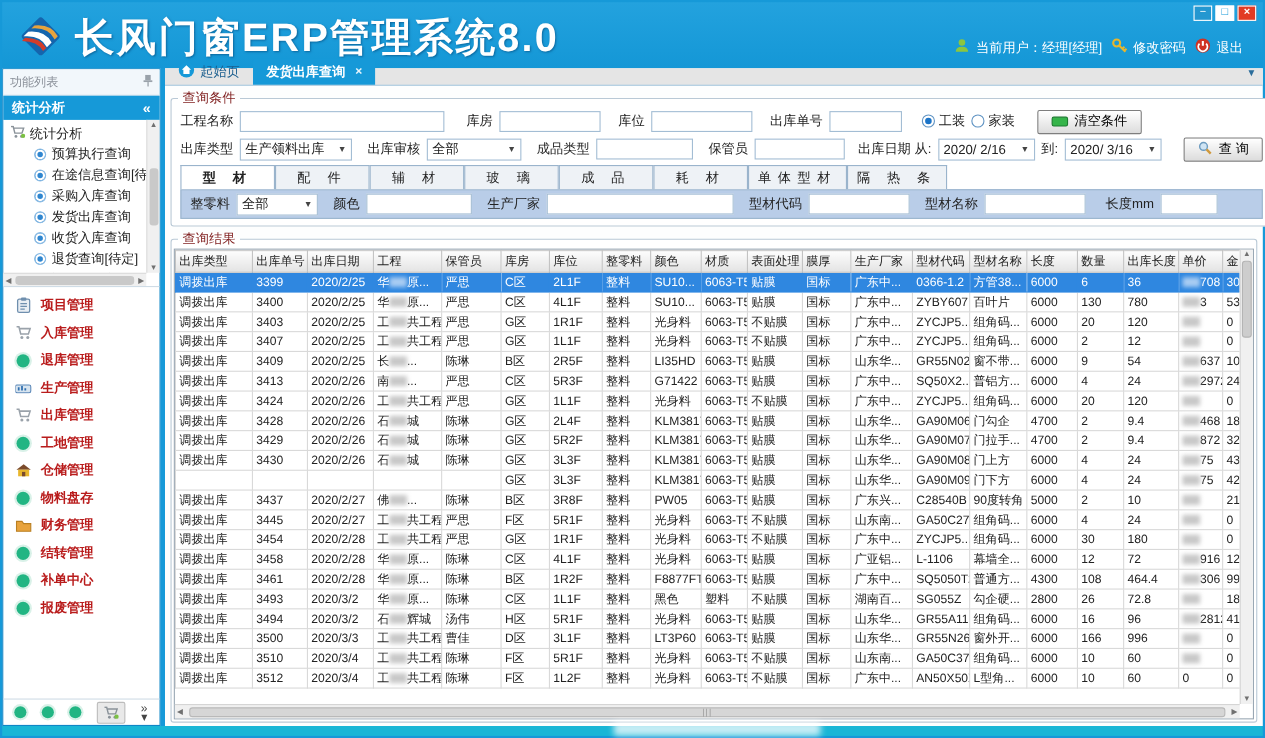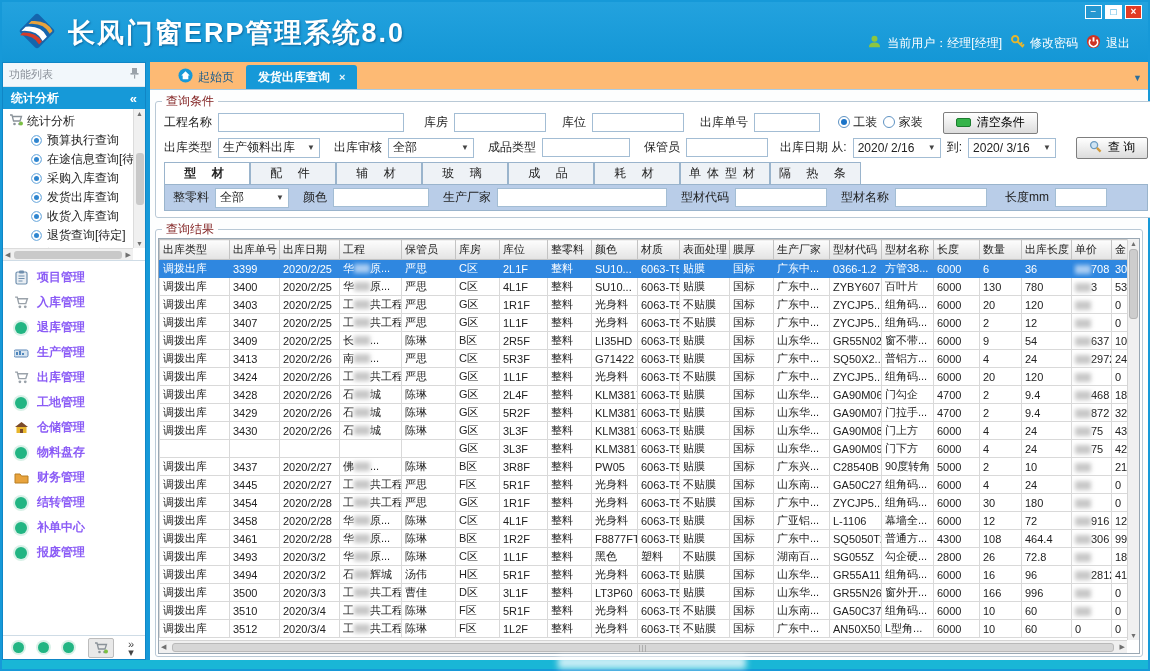--- a/index.html
+++ b/index.html
@@ -4,21 +4,21 @@
 <style>
   * { box-sizing: border-box; margin: 0; padding: 0; }
   html,body { width:1150px; height:671px; overflow:hidden;
     font-family:"Liberation Sans","DejaVu Sans",sans-serif; font-size:12px; color:#222; }
   .window { width:1150px; height:671px; background:#1699d8; display:flex; flex-direction:column;
     border:2px solid #1699d8; }
 
   
   .titlebar { height:60px; background:linear-gradient(#23a2de,#1497d6); position:relative; flex:0 0 60px; }
   .logo-wrap { position:absolute; left:14px; top:8px; display:flex; align-items:center; gap:10px; }
-  .app-title { color:#fff; font-size:27px; font-weight:bold; letter-spacing:2px;
+  .app-title { color:#fff; font-size:36px; font-weight:bold; letter-spacing:2px;
     text-shadow:1px 1px 2px rgba(0,60,110,.55); }
   .win-controls { position:absolute; right:6px; top:3px; display:flex; gap:3px; }
   .wbtn { width:17px; height:14px; font-size:10px; line-height:12px; text-align:center;
     border:1px solid #fff; color:#fff; background:#2497d0; cursor:pointer; }
   .wbtn.max { background:#fff; color:#1699d8; }
   .wbtn.close { background:#e23b24; border-color:#fff; font-weight:bold; }
   .user-bar { position:absolute; right:18px; top:32px; display:flex; align-items:center; gap:8px;
     color:#fff; font-size:12px; }
   .user-bar .seg { display:flex; align-items:center; gap:5px; cursor:pointer; }
   .icon-svg { display:inline-block; vertical-align:middle; }
@@ -46,36 +46,36 @@
   .vscroll { position:absolute; right:0; top:0; bottom:12px; width:12px; background:#f0f0f0;
     border-left:1px solid #dcdcdc; display:flex; flex-direction:column; align-items:center;
     justify-content:space-between; font-size:7px; color:#707070; padding:1px 0; }
   .vscroll .thumb { flex:0 0 52px; width:8px; background:#c9c9c9; border-radius:3px; }
   .hscroll { position:absolute; left:0; right:12px; bottom:0; height:12px; background:#f0f0f0;
     border-top:1px solid #dcdcdc; display:flex; align-items:center; justify-content:space-between;
     font-size:7px; color:#707070; padding:0 2px; }
   .hscroll .thumb { height:8px; background:#c9c9c9; border-radius:3px; flex:1; margin:0 4px; }
   .menu-list { flex:1; overflow:hidden; padding-top:4px; }
   .menu-item { height:25px; display:flex; align-items:center; gap:8px; padding:0 0 0 10px;
-    font-weight:bold; color:#8b5cf6; cursor:pointer; }
+    font-weight:bold; color:#b91c1c; cursor:pointer; }
   .menu-item .mi { width:16px; height:16px; flex:0 0 16px; display:flex; align-items:center; justify-content:center; }
   .gdot { width:12px; height:12px; border-radius:50%; background:#22b583; box-shadow:0 0 0 2px #d9f1e8; }
   .sidebar-footer { height:24px; border-top:1px solid #cfdce6; display:flex; align-items:center;
     gap:14px; padding:0 10px; }
   .sidebar-footer .gdot { width:11px; height:11px; }
   .foot-btn { width:26px; height:20px; background:#e9e9e9; border:1px solid #bcbcbc;
     border-radius:2px; display:flex; align-items:center; justify-content:center; cursor:pointer; }
   .chev { color:#444; font-size:11px; cursor:pointer; line-height:8px; text-align:center; }
 
   .splitter { width:4px; background:#1699d8; }
 
   
   .content { flex:1; background:#fdfefe; display:flex; flex-direction:column; min-width:0; }
-  .tabbar { height:28px; background:#fdba74; display:flex; align-items:flex-end;
-    border-bottom:1px solid #aacbe2; position:relative;padding-left:16px; }
+  .tabbar { height:16px; background:#e5e5e5; display:flex; align-items:flex-end;
+    border-bottom:1px solid #aacbe2; position:relative; }
   .tab { display:flex; align-items:center; gap:5px; padding:0 12px; height:24px;
     font-size:12px; color:#1b5e8e; cursor:pointer; }
   .tab.active { background:#1699d8; color:#fff; font-weight:bold; border-radius:3px 3px 0 0; }
   .tab .x { margin-left:4px; font-size:11px; opacity:.9; cursor:pointer; }
   .tab-overflow { position:absolute; right:6px; bottom:6px; color:#2b6d9b; font-size:9px; cursor:pointer; }
 
   fieldset { border:1px solid #b9c9d6; border-radius:3px; margin:3px 5px 0 5px; background:#fff; }
   legend { font-size:12px; color:#7f1d1d; padding:0 4px; margin-left:6px; }
 
   .qrow { display:flex; align-items:center; gap:6px; height:25px; padding:0 8px; white-space:nowrap; }

